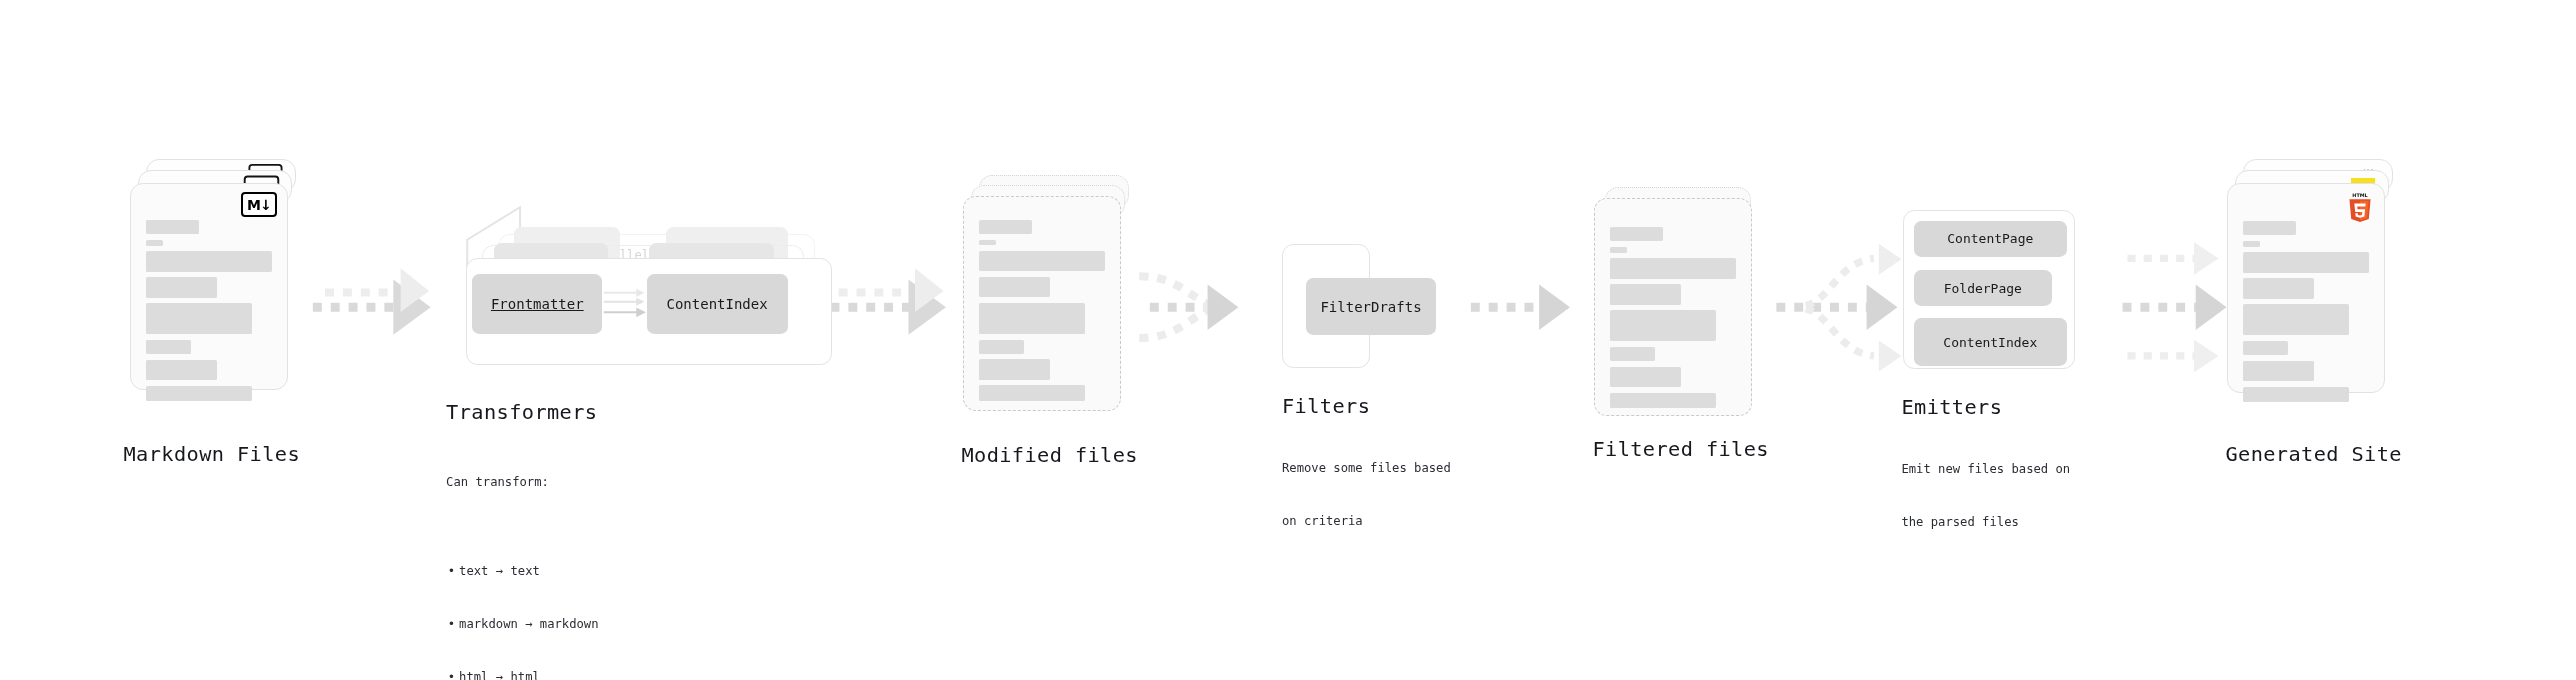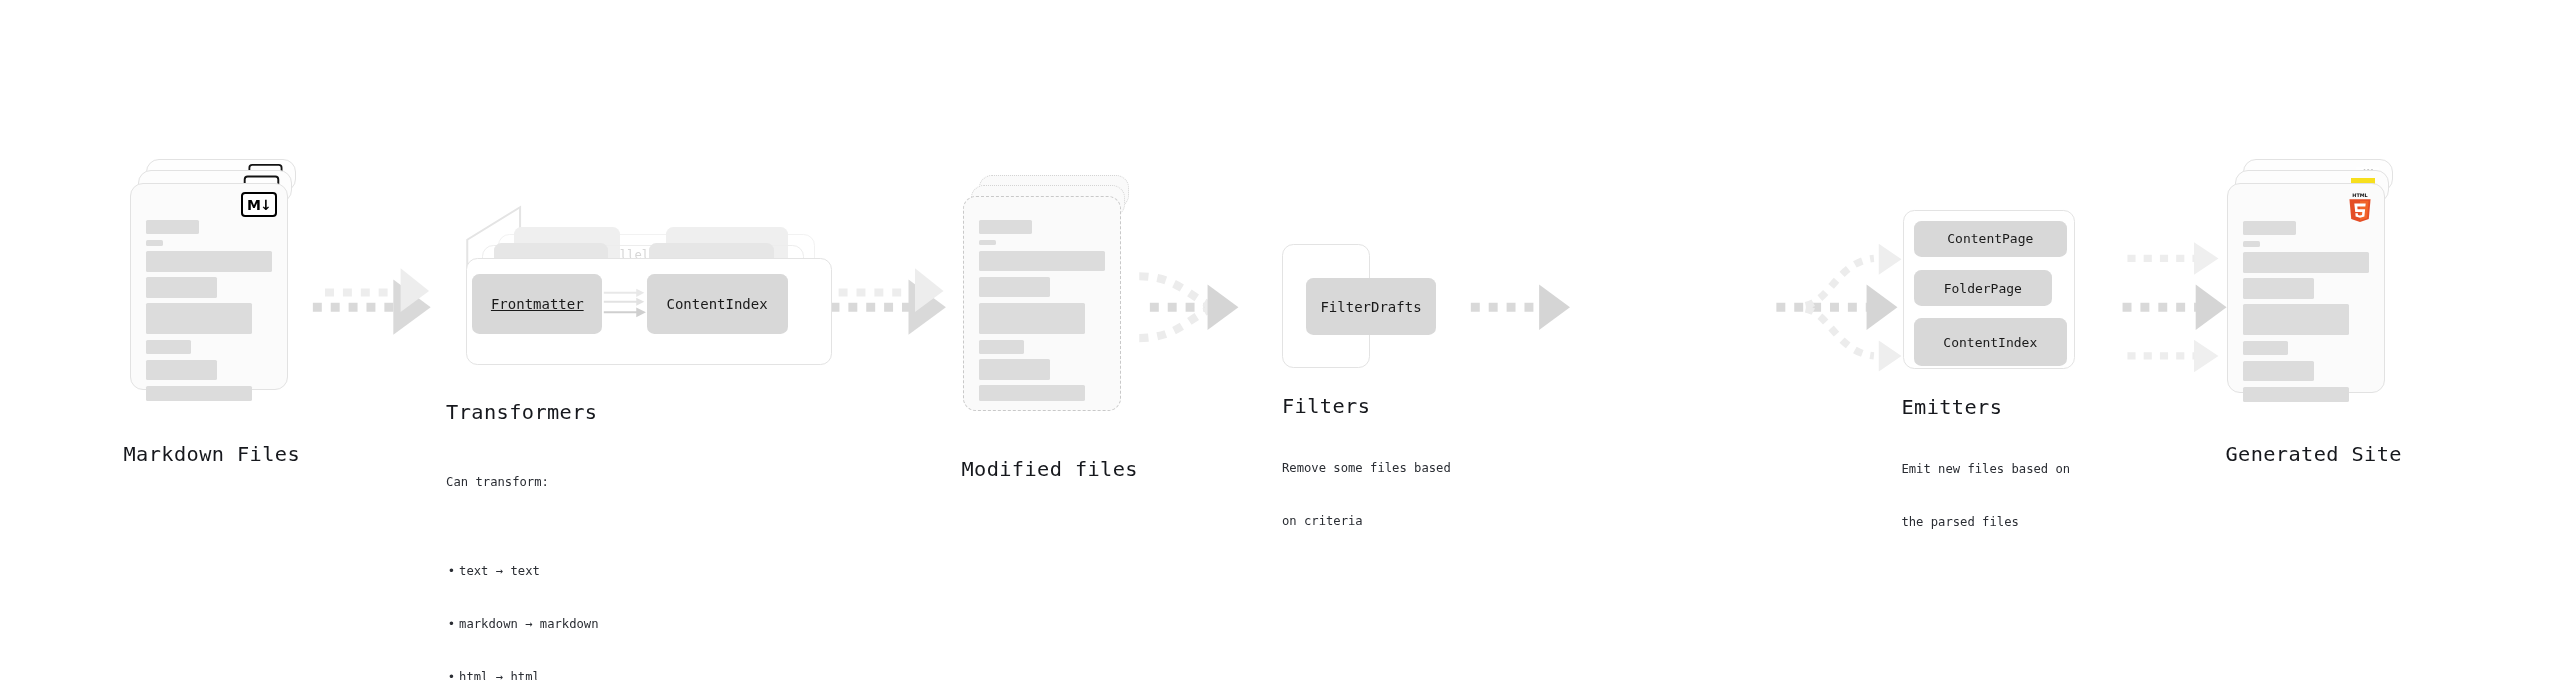--- a/index.html
+++ b/index.html
@@ -313,35 +313,54 @@
           <div class="bar" style="width:100%; height:20.3px;"></div>
           <div class="bar" style="width:56%; height:20.3px;"></div>
           <div class="bar" style="width:84%; height:31px;"></div>
           <div class="bar" style="width:36%; height:14px;"></div>
           <div class="bar" style="width:56%; height:20.3px;"></div>
           <div class="bar" style="width:84%; height:15.4px;"></div>
         </div>
       </div>
     </div>
 
-    <div class="caption-title" style="left:-1.6px; top:282px;">Modified files</div>
+    <div class="caption-title" style="left:-1.6px; top:268px;">Modified files</div>
   </div>
 
   <div class="node" style="left:1282px; top:244px;">
     <div class="proc-box" style="left:0px; top:0px; width:88px; height:124px; position:relative;">
       <div class="pill" style="left:23px; top:33px; width:130px; height:57px;">FilterDrafts</div>
     </div>
 
     <div class="caption-title" style="left:0px; top:150px;">Filters</div>
     <div class="caption-sub" style="left:0px; top:181px;">
       <div>Remove some files based</div>
       <div>on criteria</div>
     </div>
   </div>
 
+  <div class="node" style="left:1594px; top:187px;">
+    <div class="doc-stack" style="width:175px; height:260px;">
+      <div class="doc-card dotted" style="left:11.4px; top:0px; width:146px; height:29px;"></div>
+      <div class="doc-card dashed" style="left:0px; top:11.4px; width:158px; height:218px;">
+        <div class="doc-body" style="top:28px;">
+          <div class="bar" style="width:42%; height:14px;"></div>
+          <div class="bar" style="width:14%; height:5.7px;"></div>
+          <div class="bar" style="width:100%; height:20.3px;"></div>
+          <div class="bar" style="width:56%; height:20.3px;"></div>
+          <div class="bar" style="width:84%; height:31px;"></div>
+          <div class="bar" style="width:36%; height:14px;"></div>
+          <div class="bar" style="width:56%; height:20.3px;"></div>
+          <div class="bar" style="width:84%; height:15.4px;"></div>
+        </div>
+      </div>
+    </div>
+
+    <div class="caption-title" style="left:-1.6px; top:250px;">Filtered files</div>
+  </div>
 
   <div class="node" style="left:1903px; top:210px;">
     <div class="proc-box" style="left:0px; top:0px; width:172px; height:159px;">
       <div class="pill" style="left:9.8px; top:9.8px; width:153px; height:36px; font-size:13px;">ContentPage</div>
       <div class="pill" style="left:9.8px; top:59px; width:138px; height:36px; font-size:13px;">FolderPage</div>
       <div class="pill" style="left:9.8px; top:107px; width:153px; height:48px; font-size:13px;">ContentIndex</div>
     </div>
 
     <div class="caption-title" style="left:-1.6px; top:185px;">Emitters</div>
     <div class="caption-sub" style="left:-1.6px; top:216px;">

